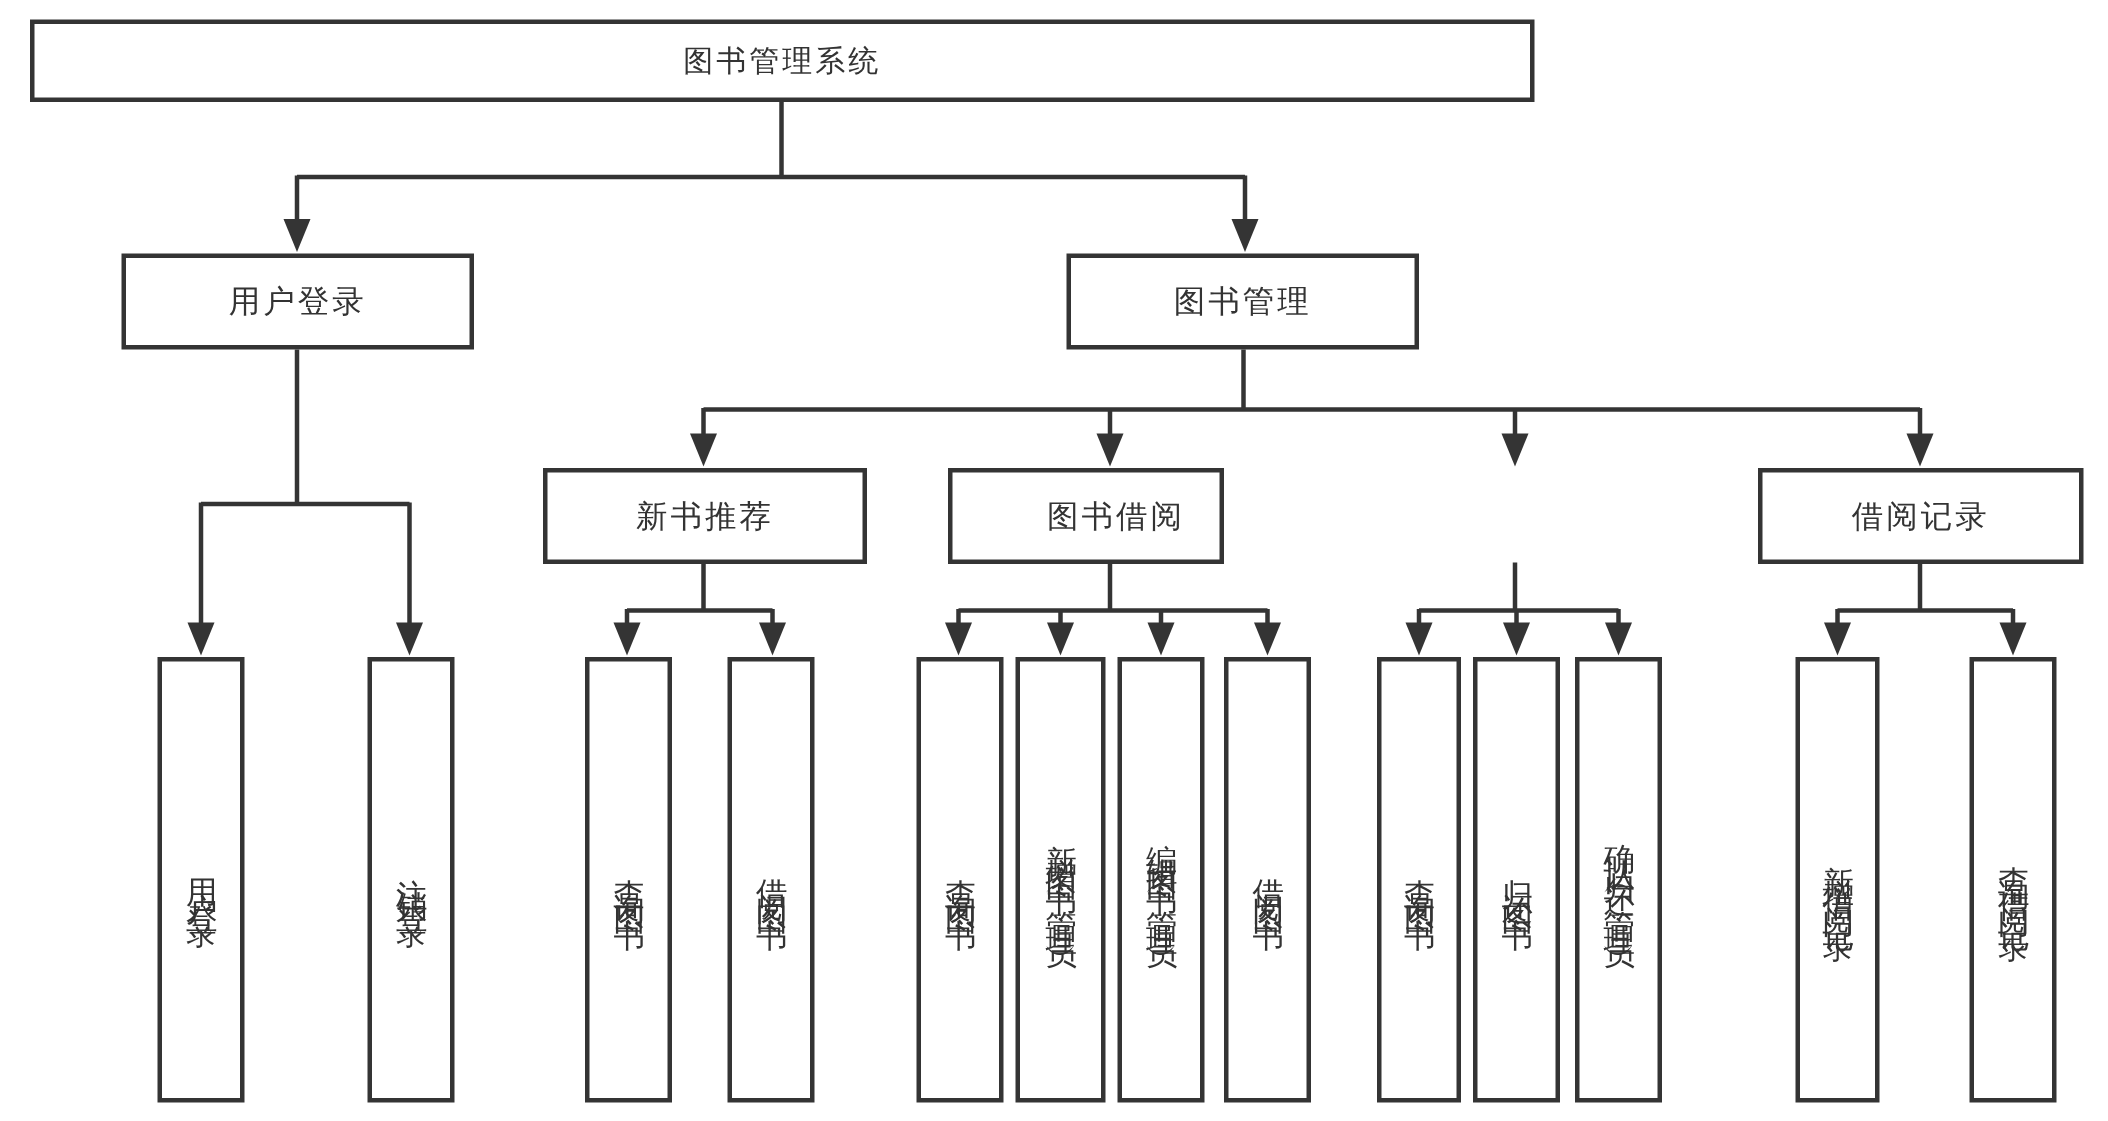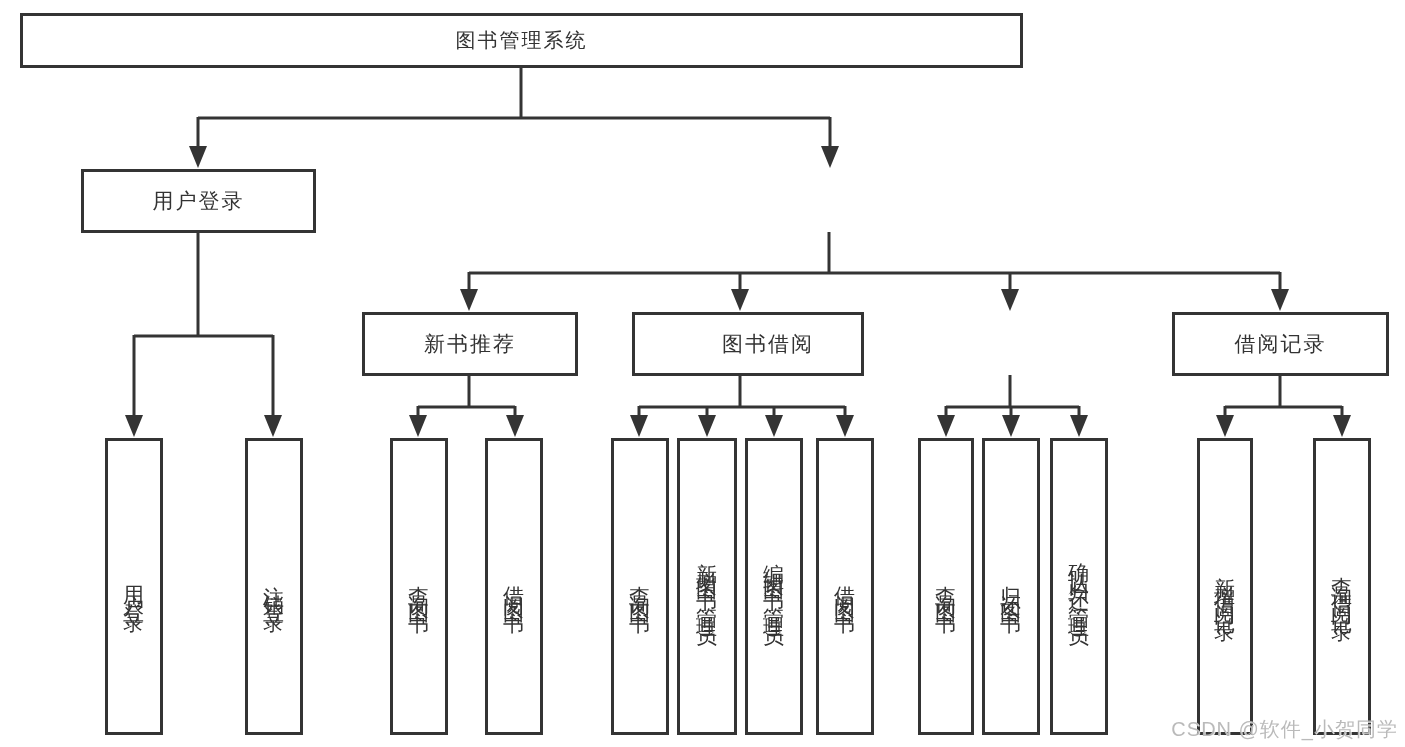--- a/index.html
+++ b/index.html
@@ -100,25 +100,28 @@
     </g>
   </svg>
 
   <div class="node node-root" style="left:20px; top:13px; width:1003px; height:55px;">
     <span class="lbl">图书管理系统</span>
   </div>
 
   <div class="node node-h" style="left:81px; top:169px; width:235px; height:64px;">
     <span class="lbl">用户登录</span>
   </div>
+  <div class="node node-h" style="left:711px; top:169px; width:235px; height:64px;">
+    <span class="lbl">图书管理</span>
+  </div>
 
   <div class="node node-h" style="left:362px; top:312px; width:216px; height:64px;align-items:center;">
     <span class="lbl">新书推荐</span>
   </div>
-  <div class="node node-h" style="left:632px; top:312px; width:232px; height:64px;padding-left:40px;">
+  <div class="node node-h" style="left:632px; top:312px; width:184px; height:64px;padding-left:40px;">
     <span class="lbl">图书借阅</span>
   </div>
   <div class="node node-h" style="left:1172px; top:312px; width:217px; height:64px;">
     <span class="lbl">借阅记录</span>
   </div>
 
   <div class="node node-v" style="left:105px; top:438px; width:58px; height:297px;">
     <span class="lbl">用户登录</span>
   </div>
   <div class="node node-v" style="left:245px; top:438px; width:58px; height:297px;">
@@ -155,15 +158,14 @@
     <span class="lbl">确认归还（管理员）</span>
   </div>
 
   <div class="node node-v" style="left:1197px; top:438px; width:56px; height:297px;">
     <span class="lbl">新增借阅记录</span>
   </div>
   <div class="node node-v" style="left:1313px; top:438px; width:58px; height:297px;">
     <span class="lbl">查询借阅记录</span>
   </div>
 
-  <div id="watermark">CSDN @软件_小贺同学</div>
 
 </div>
 
 </body></html>

